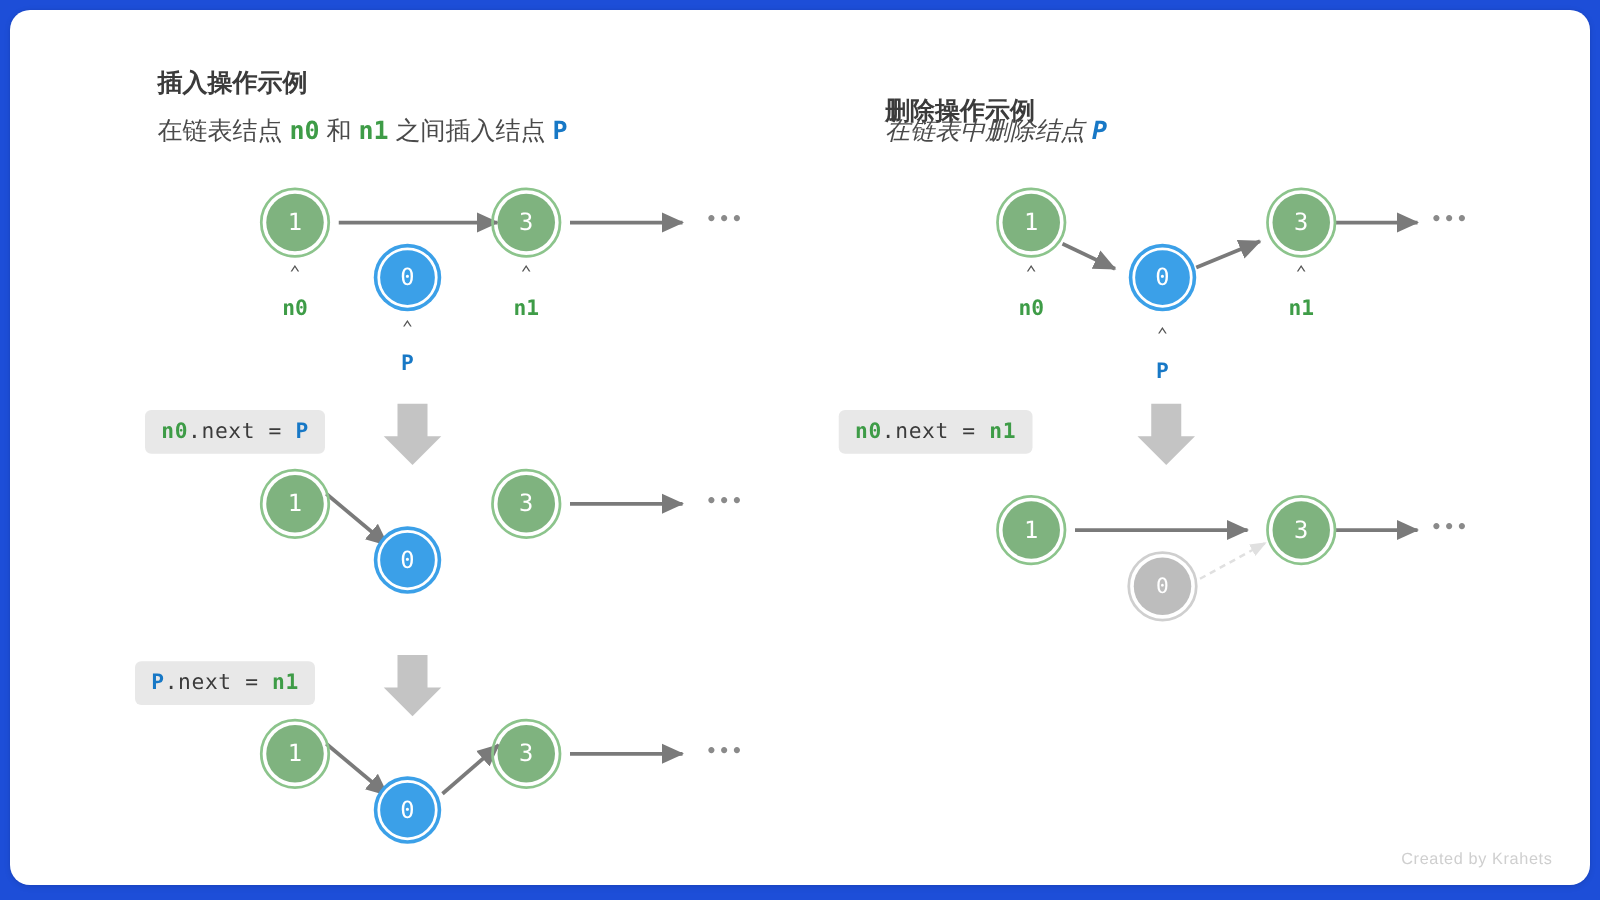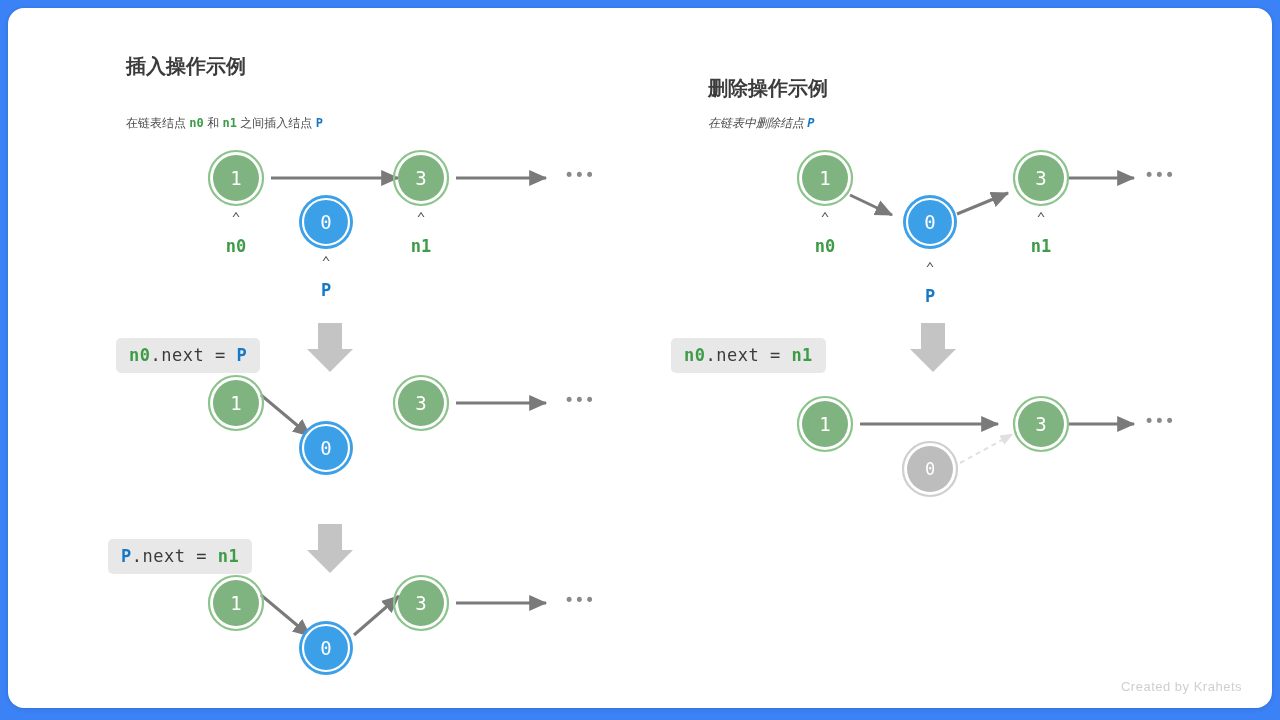--- a/index.html
+++ b/index.html
@@ -7,21 +7,21 @@
     padding: 0;
     width: 1280px;
     height: 720px;
     background: #ffffff;
     font-family: "Liberation Sans", sans-serif;
   }
   #page {
     position: relative;
     width: 1280px;
     height: 720px;
-    background: #3b82f6;
+    background: #1d4ed8;
     overflow: hidden;
   }
   #card {
     position: absolute;
     left: 8px;
     top: 8px;
     width: 1264px;
     height: 700px;
     background: #ffffff;
     border-radius: 16px;
@@ -32,24 +32,23 @@
     position: absolute;
     font-family: "Liberation Sans", sans-serif;
     font-size: 20px;
     font-weight: bold;
     color: #3b3b3b;
     white-space: nowrap;
   }
   .panel-sub {
     position: absolute;
     font-family: "Liberation Sans", sans-serif;
-    font-size: 12px;
+    font-size: 20px;
     color: #4a4a4a;
     white-space: nowrap;
-    margin-top: 24px;
   }
   .mono-green {
     font-family: "DejaVu Sans Mono", monospace;
     font-weight: bold;
     color: #3e9c47;
   }
   .mono-blue {
     font-family: "DejaVu Sans Mono", monospace;
     font-weight: bold;
     color: #1778c6;
@@ -57,21 +56,20 @@
   .code-box {
     position: absolute;
     background: #e8e8e8;
     border-radius: 5px;
     padding: 7px 13px 8px 13px;
     font-family: "DejaVu Sans Mono", monospace;
     font-size: 17px;
     color: #3b3b3b;
     white-space: nowrap;
     letter-spacing: 0.5px;
-    margin-top: 10px;
   }
   .code-box .tok-green {
     color: #3e9c47;
     font-weight: bold;
   }
   .code-box .tok-blue {
     color: #1778c6;
     font-weight: bold;
   }
   .code-box .tok-plain {

